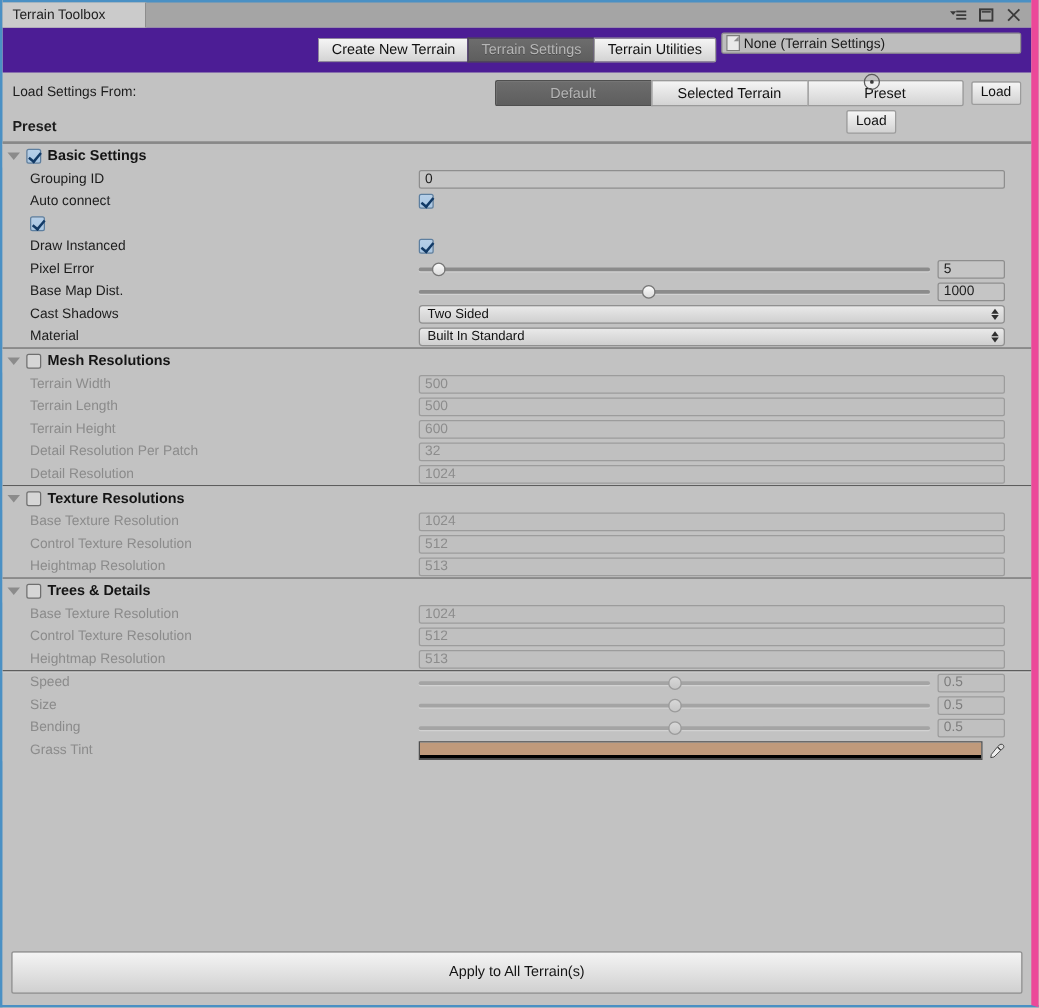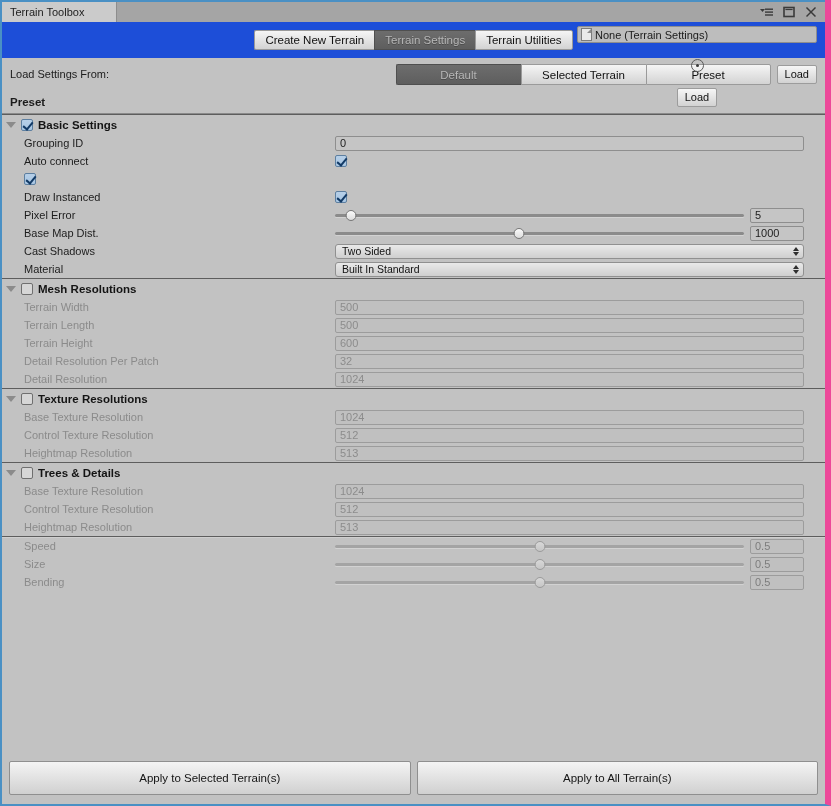--- a/index.html
+++ b/index.html
@@ -57,21 +57,21 @@
     width: 14px;
     height: 14px;
     color: #3a3a3a;
   }
   
   #toolbar-row {
     height: 36px;
     display: flex;
     align-items: center;
     justify-content: center;
-    background: #1d4ed8;
+    background: #4c1d95;
   }
   .seg-group { display: flex; }
   .seg {
     height: 20px;
     line-height: 19px;
     padding: 0 10px;
     font-size: 11.5px;
     text-align: center;
     color: #101010;
     background: linear-gradient(to bottom, #f5f5f5, #d3d3d3);
@@ -585,21 +585,33 @@
           <span class="num-box">0.5</span>
         </div>
         <div class="row dim">
           <span class="row-label">Bending</span>
           <span class="slider">
             <span class="track"></span>
             <span class="thumb" style="left:50%"></span>
           </span>
           <span class="num-box">0.5</span>
         </div>
+        <div class="row dim">
+          <span class="row-label">Grass Tint</span>
+          <span class="colorfield">
+            <span class="swatch" style="background:#c09a7b"></span>
+            <span class="alpha" style="background:#000000"></span>
+          </span>
+          <span class="eyedropper">
+            <svg width="13" height="13" viewBox="0 0 13 13" aria-hidden="true">
+              <path d="M9.8 1.4a1.9 1.9 0 0 1 2.0 2.8L9.9 6.1 7.1 3.3 9.0 1.6z" fill="#d8d8d8" stroke="#4a4a4a" stroke-width=".8"></path>
+              <path d="M6.7 3.8 9.4 6.5 4.2 11.6 1.6 12.1 2.1 9.5z" fill="#efefef" stroke="#4a4a4a" stroke-width=".8"></path>
+            </svg>
+          </span>
+        </div>
       </div>
     </div>
 
   <div id="bottom-bar">
-    <div class="big-btn">Apply to Selected Terrain(s)</div>
     <div class="big-btn">Apply to All Terrain(s)</div>
   </div>
 
 </div>
 
 </body></html>

